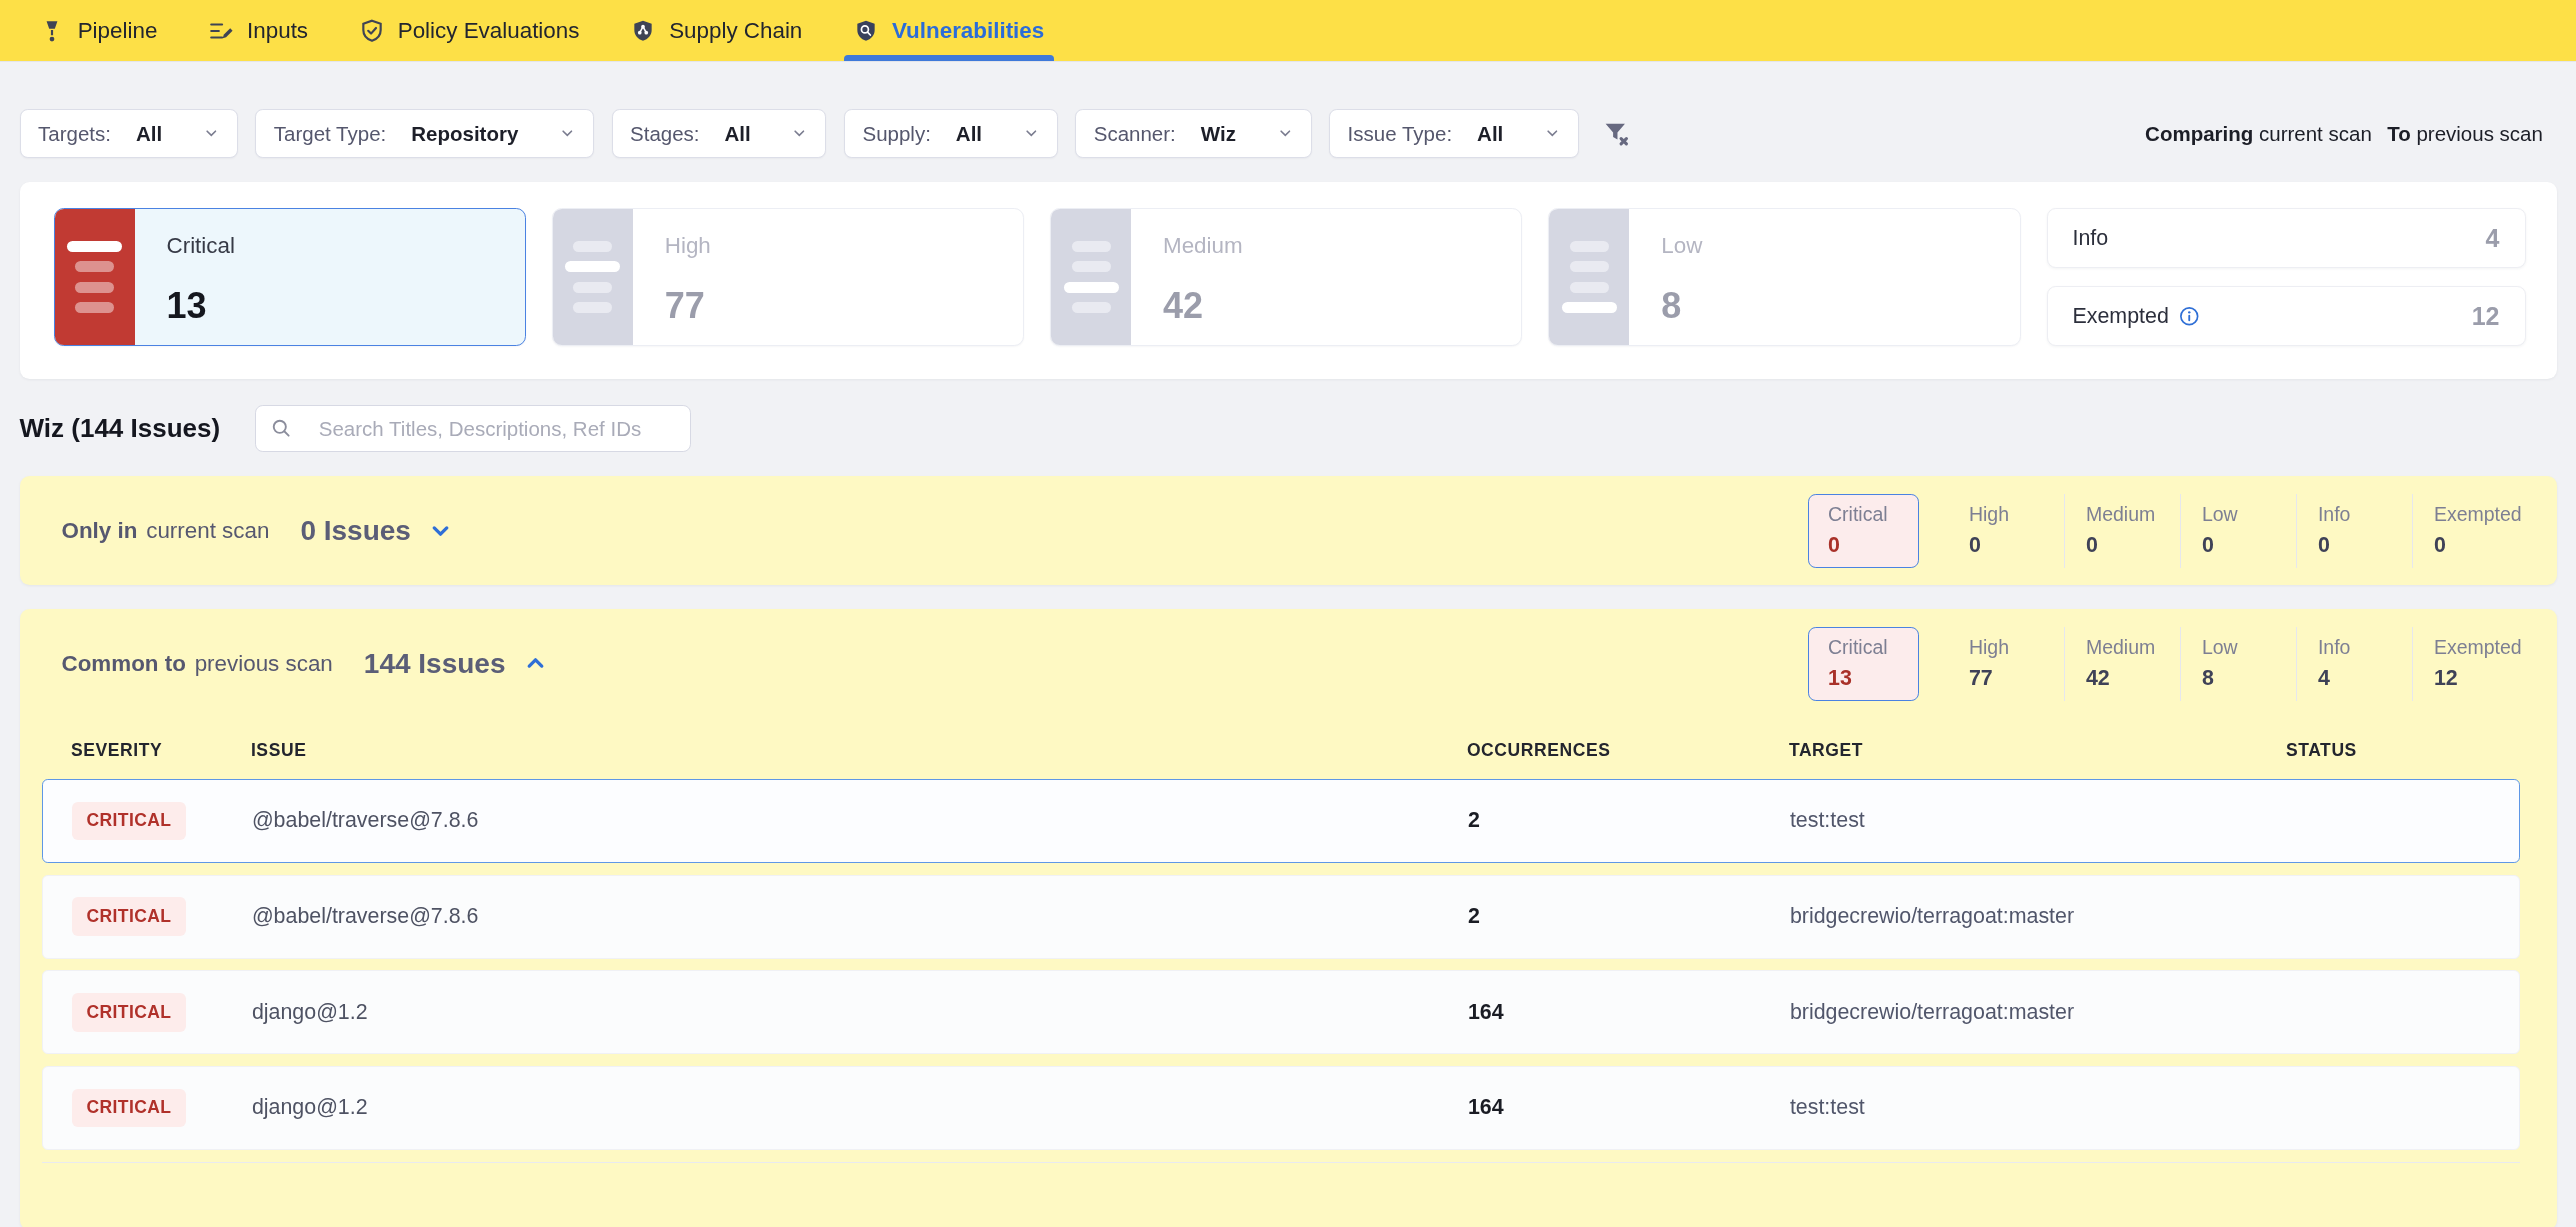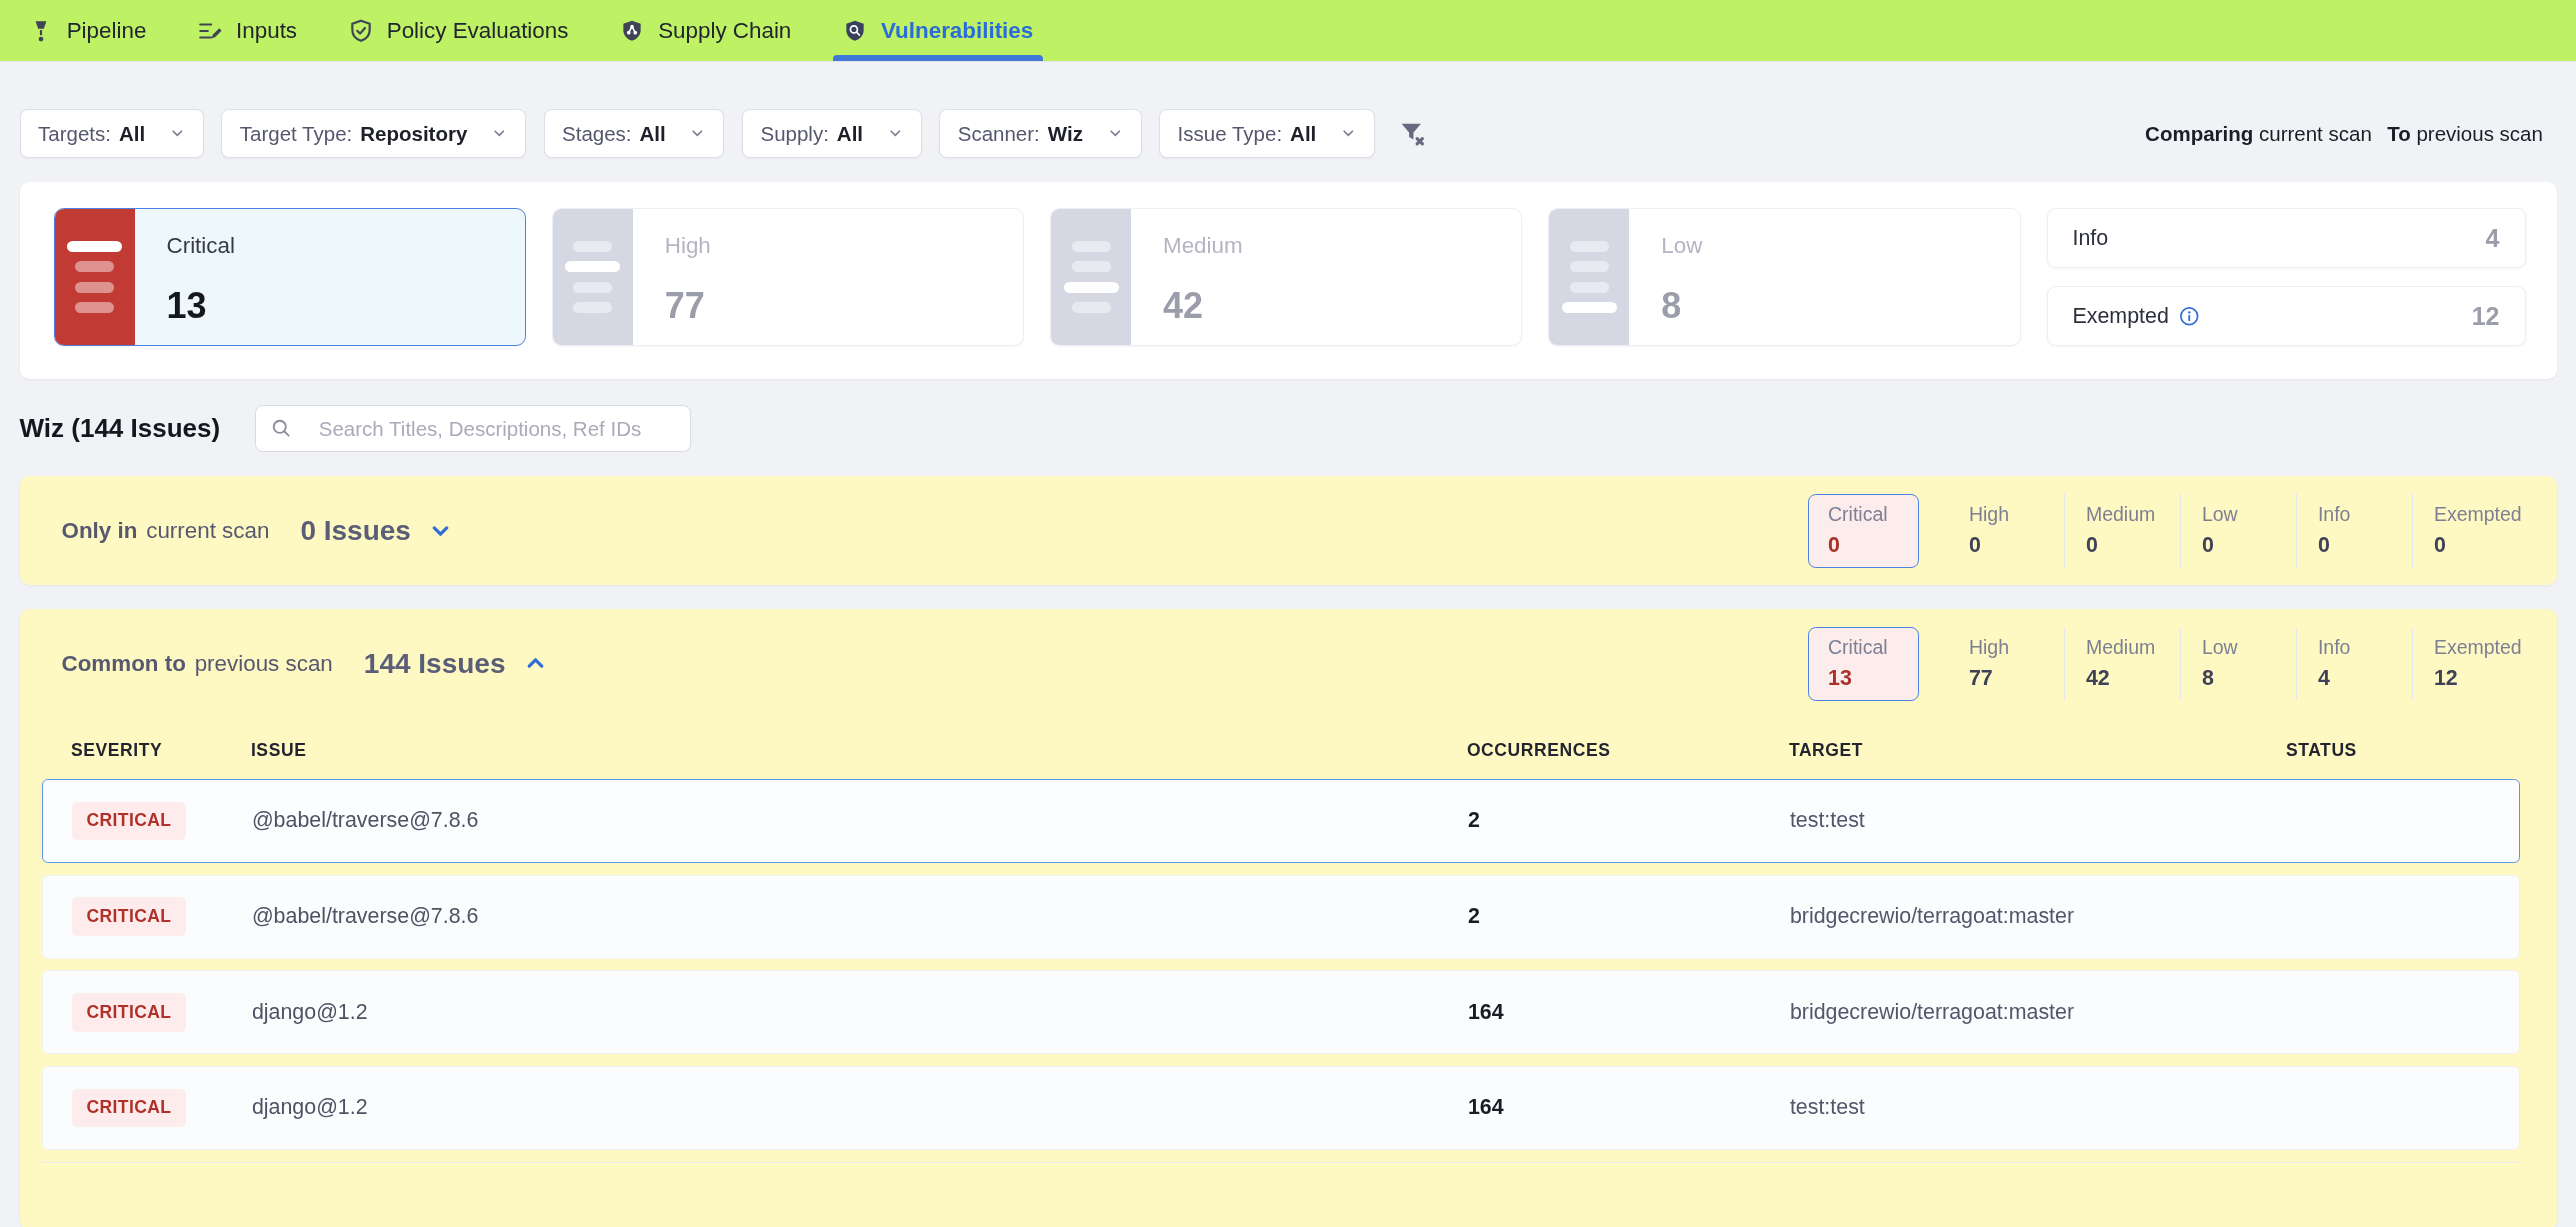--- a/index.html
+++ b/index.html
@@ -1,35 +1,35 @@
 <!DOCTYPE html>
 <html><head>
 <meta charset="utf-8">
 <style>
   * { margin:0; padding:0; box-sizing:border-box; }
   html,body { width:2576px; height:1228px; overflow:hidden; }
   body { background:#f1f2f5; font-family:"Liberation Sans", sans-serif; color:#1d1f29; }
 
   
-  .tabbar { height:62px; background:#bef264; border-bottom:1px solid #e4e5ea;
-            display:flex; align-items:center; padding:0 28px; gap:51px; }
+  .tabbar { height:62px; background:#fde047; border-bottom:1px solid #e4e5ea;
+            display:flex; align-items:center; padding:0 39px; gap:51px; }
   .tab { display:flex; align-items:center; gap:12.7px; height:100%; font-size:22.4px;
          color:#22252f; position:relative; cursor:pointer; }
   .tab .ticon { width:26px; height:26px; display:flex; }
   .tab.active { color:#2b6cd9; font-weight:bold; }
   .tab.active::after { content:""; position:absolute; left:-9.7px; right:-9.7px; bottom:0;
                        height:5.8px; background:#3e79d9; border-radius:3.9px 3.9px 0 0; }
 
   
   .content { padding:0 19.5px; }
 
   
   .filter-row { margin-top:47px; display:flex; align-items:center; gap:17.5px; }
   .filter-btn { height:49px; background:#fff; border:1px solid #dcdee8; border-radius:7.8px;
-                display:flex; align-items:center; padding:0 17.5px; gap:8px; font-size:20.5px;
+                display:flex; align-items:center; padding:0 17.5px; gap:25px; font-size:20.5px;
                 cursor:pointer; box-shadow:0 1px 1.9px rgba(25,30,55,.04); }
   .f-label { color:#55576d; }
   .f-value { color:#1d1f29; font-weight:bold; }
   .f-chev { margin-left:15.6px; display:flex; }
   .clear-filter { width:37px; height:37px; display:flex; align-items:center; justify-content:center;
                   cursor:pointer; margin-left:1.9px; }
   .comparing { margin-left:auto; font-size:20.5px; color:#1c1e27; padding-right:13.6px; white-space:nowrap; }
   .comparing b { font-weight:bold; }
   .comparing .sp { display:inline-block; width:9.7px; }
 

